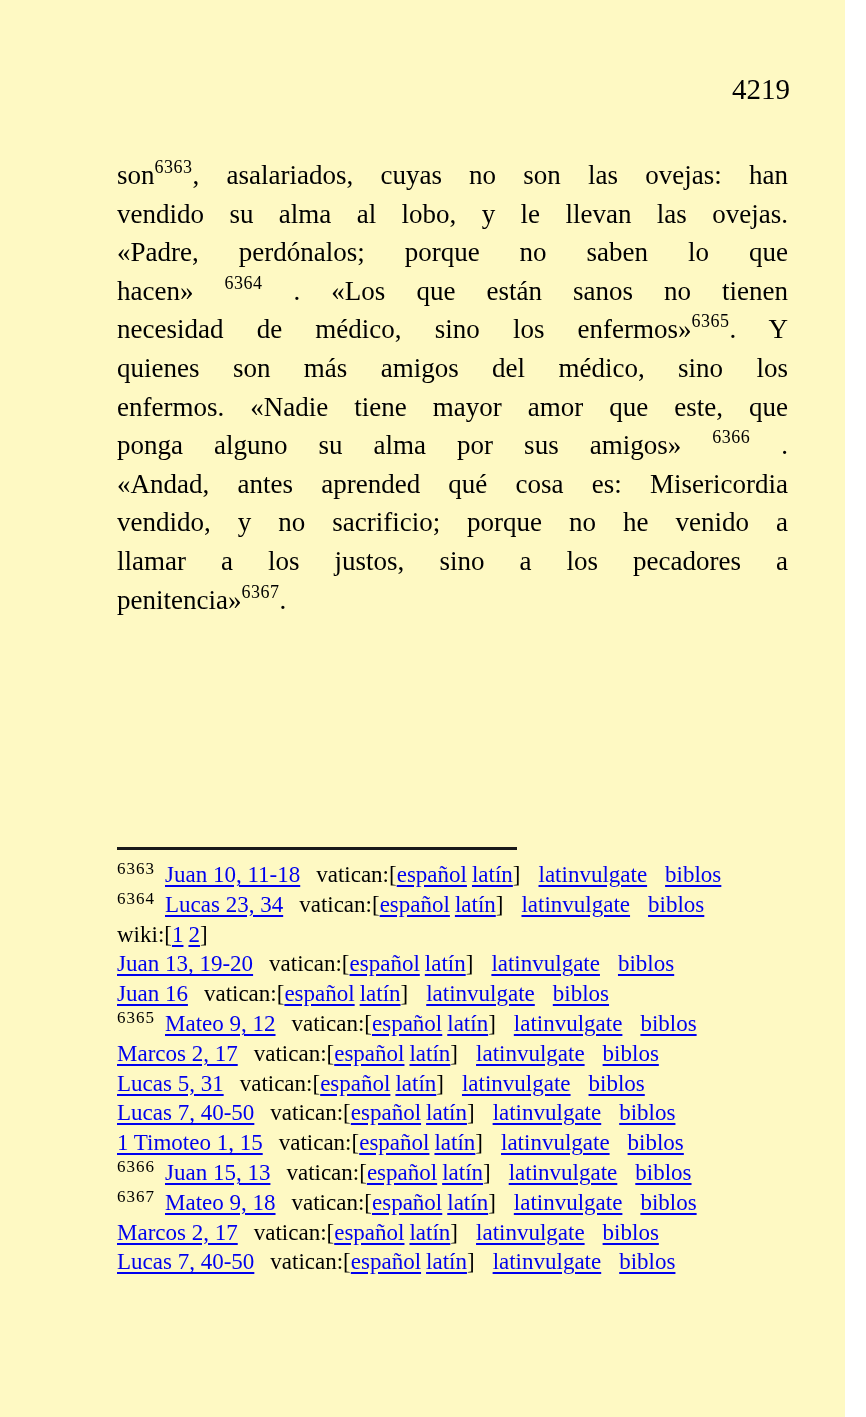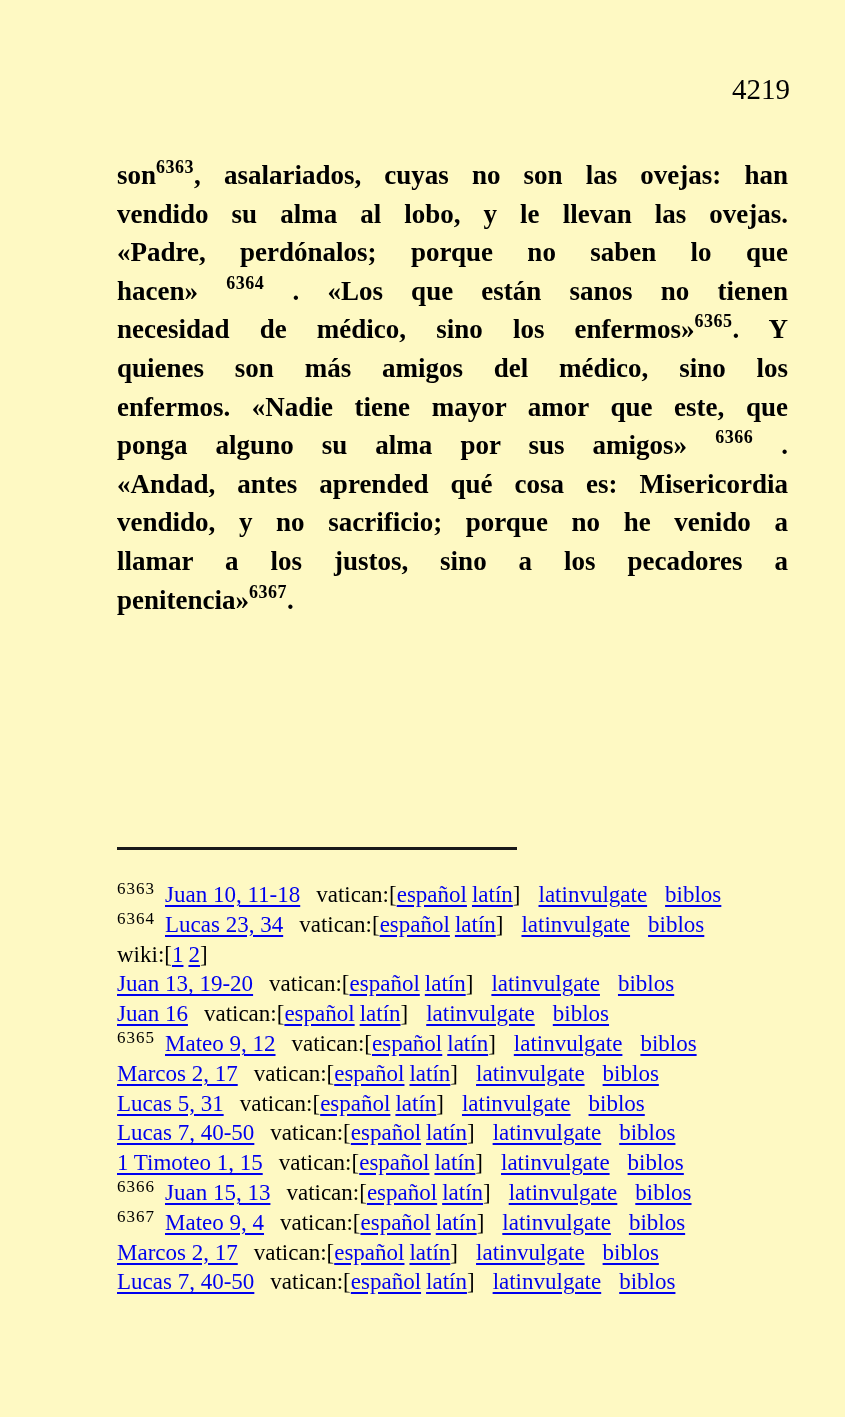--- a/index.html
+++ b/index.html
@@ -20,21 +20,20 @@
     text-align: right;
     font-size: 29px;
     line-height: 30px;
   }
   .body-text {
     position: absolute;
     left: 117px;
     top: 156px;
     width: 671px;
     font-size: 27px;
-    font-weight: bold;
   }
   .pline {
     line-height: 38.6px;
     text-align: justify;
     text-align-last: justify;
   }
   .pline.last { text-align-last: left; }
   sup.bsup {
     font-size: 18px;
     letter-spacing: 0.5px;
@@ -47,21 +46,21 @@
     position: absolute;
     left: 117px;
     top: 847px;
     width: 400px;
     height: 3px;
     background: #1a1a1a;
   }
   .footnotes {
     position: absolute;
     left: 117px;
-    top: 880px;
+    top: 860px;
     width: 700px;
     font-size: 23px;
   }
   .fnline {
     line-height: 29.8px;
     white-space: nowrap;
   }
   sup.fnsup {
     font-size: 17px;
     letter-spacing: 1px;
@@ -106,17 +105,17 @@
       <div class="fnline"><sup class="fnsup">6364</sup><a href="#" class="fnlink">Lucas 23, 34</a><span class="gap-a">vatican:[</span><a href="#" class="fnlink">español</a><a href="#" class="fnlink gap-s">latín</a><span>]</span><a href="#" class="fnlink gap-b">latinvulgate</a><a href="#" class="fnlink gap-b">biblos</a></div>
       <div class="fnline"><span>wiki:[</span><a href="#" class="fnlink">1</a><a href="#" class="fnlink gap-s">2</a><span>]</span></div>
       <div class="fnline"><a href="#" class="fnlink">Juan 13, 19-20</a><span class="gap-a">vatican:[</span><a href="#" class="fnlink">español</a><a href="#" class="fnlink gap-s">latín</a><span>]</span><a href="#" class="fnlink gap-b">latinvulgate</a><a href="#" class="fnlink gap-b">biblos</a></div>
       <div class="fnline"><a href="#" class="fnlink">Juan 16</a><span class="gap-a">vatican:[</span><a href="#" class="fnlink">español</a><a href="#" class="fnlink gap-s">latín</a><span>]</span><a href="#" class="fnlink gap-b">latinvulgate</a><a href="#" class="fnlink gap-b">biblos</a></div>
       <div class="fnline"><sup class="fnsup">6365</sup><a href="#" class="fnlink">Mateo 9, 12</a><span class="gap-a">vatican:[</span><a href="#" class="fnlink">español</a><a href="#" class="fnlink gap-s">latín</a><span>]</span><a href="#" class="fnlink gap-b">latinvulgate</a><a href="#" class="fnlink gap-b">biblos</a></div>
       <div class="fnline"><a href="#" class="fnlink">Marcos 2, 17</a><span class="gap-a">vatican:[</span><a href="#" class="fnlink">español</a><a href="#" class="fnlink gap-s">latín</a><span>]</span><a href="#" class="fnlink gap-b">latinvulgate</a><a href="#" class="fnlink gap-b">biblos</a></div>
       <div class="fnline"><a href="#" class="fnlink">Lucas 5, 31</a><span class="gap-a">vatican:[</span><a href="#" class="fnlink">español</a><a href="#" class="fnlink gap-s">latín</a><span>]</span><a href="#" class="fnlink gap-b">latinvulgate</a><a href="#" class="fnlink gap-b">biblos</a></div>
       <div class="fnline"><a href="#" class="fnlink">Lucas 7, 40-50</a><span class="gap-a">vatican:[</span><a href="#" class="fnlink">español</a><a href="#" class="fnlink gap-s">latín</a><span>]</span><a href="#" class="fnlink gap-b">latinvulgate</a><a href="#" class="fnlink gap-b">biblos</a></div>
       <div class="fnline"><a href="#" class="fnlink">1 Timoteo 1, 15</a><span class="gap-a">vatican:[</span><a href="#" class="fnlink">español</a><a href="#" class="fnlink gap-s">latín</a><span>]</span><a href="#" class="fnlink gap-b">latinvulgate</a><a href="#" class="fnlink gap-b">biblos</a></div>
       <div class="fnline"><sup class="fnsup">6366</sup><a href="#" class="fnlink">Juan 15, 13</a><span class="gap-a">vatican:[</span><a href="#" class="fnlink">español</a><a href="#" class="fnlink gap-s">latín</a><span>]</span><a href="#" class="fnlink gap-b">latinvulgate</a><a href="#" class="fnlink gap-b">biblos</a></div>
-      <div class="fnline"><sup class="fnsup">6367</sup><a href="#" class="fnlink">Mateo 9, 4</a><span class="gap-a">vatican:[</span><a href="#" class="fnlink">español</a><a href="#" class="fnlink gap-s">latín</a><span>]</span><a href="#" class="fnlink gap-b">latinvulgate</a><a href="#" class="fnlink gap-b">biblos</a></div>
+      <div class="fnline"><sup class="fnsup">6367</sup><a href="#" class="fnlink">Mateo 9, 18</a><span class="gap-a">vatican:[</span><a href="#" class="fnlink">español</a><a href="#" class="fnlink gap-s">latín</a><span>]</span><a href="#" class="fnlink gap-b">latinvulgate</a><a href="#" class="fnlink gap-b">biblos</a></div>
       <div class="fnline"><a href="#" class="fnlink">Marcos 2, 17</a><span class="gap-a">vatican:[</span><a href="#" class="fnlink">español</a><a href="#" class="fnlink gap-s">latín</a><span>]</span><a href="#" class="fnlink gap-b">latinvulgate</a><a href="#" class="fnlink gap-b">biblos</a></div>
       <div class="fnline"><a href="#" class="fnlink">Lucas 7, 40-50</a><span class="gap-a">vatican:[</span><a href="#" class="fnlink">español</a><a href="#" class="fnlink gap-s">latín</a><span>]</span><a href="#" class="fnlink gap-b">latinvulgate</a><a href="#" class="fnlink gap-b">biblos</a></div>
     </div>
 </div>
 
 </body></html>

